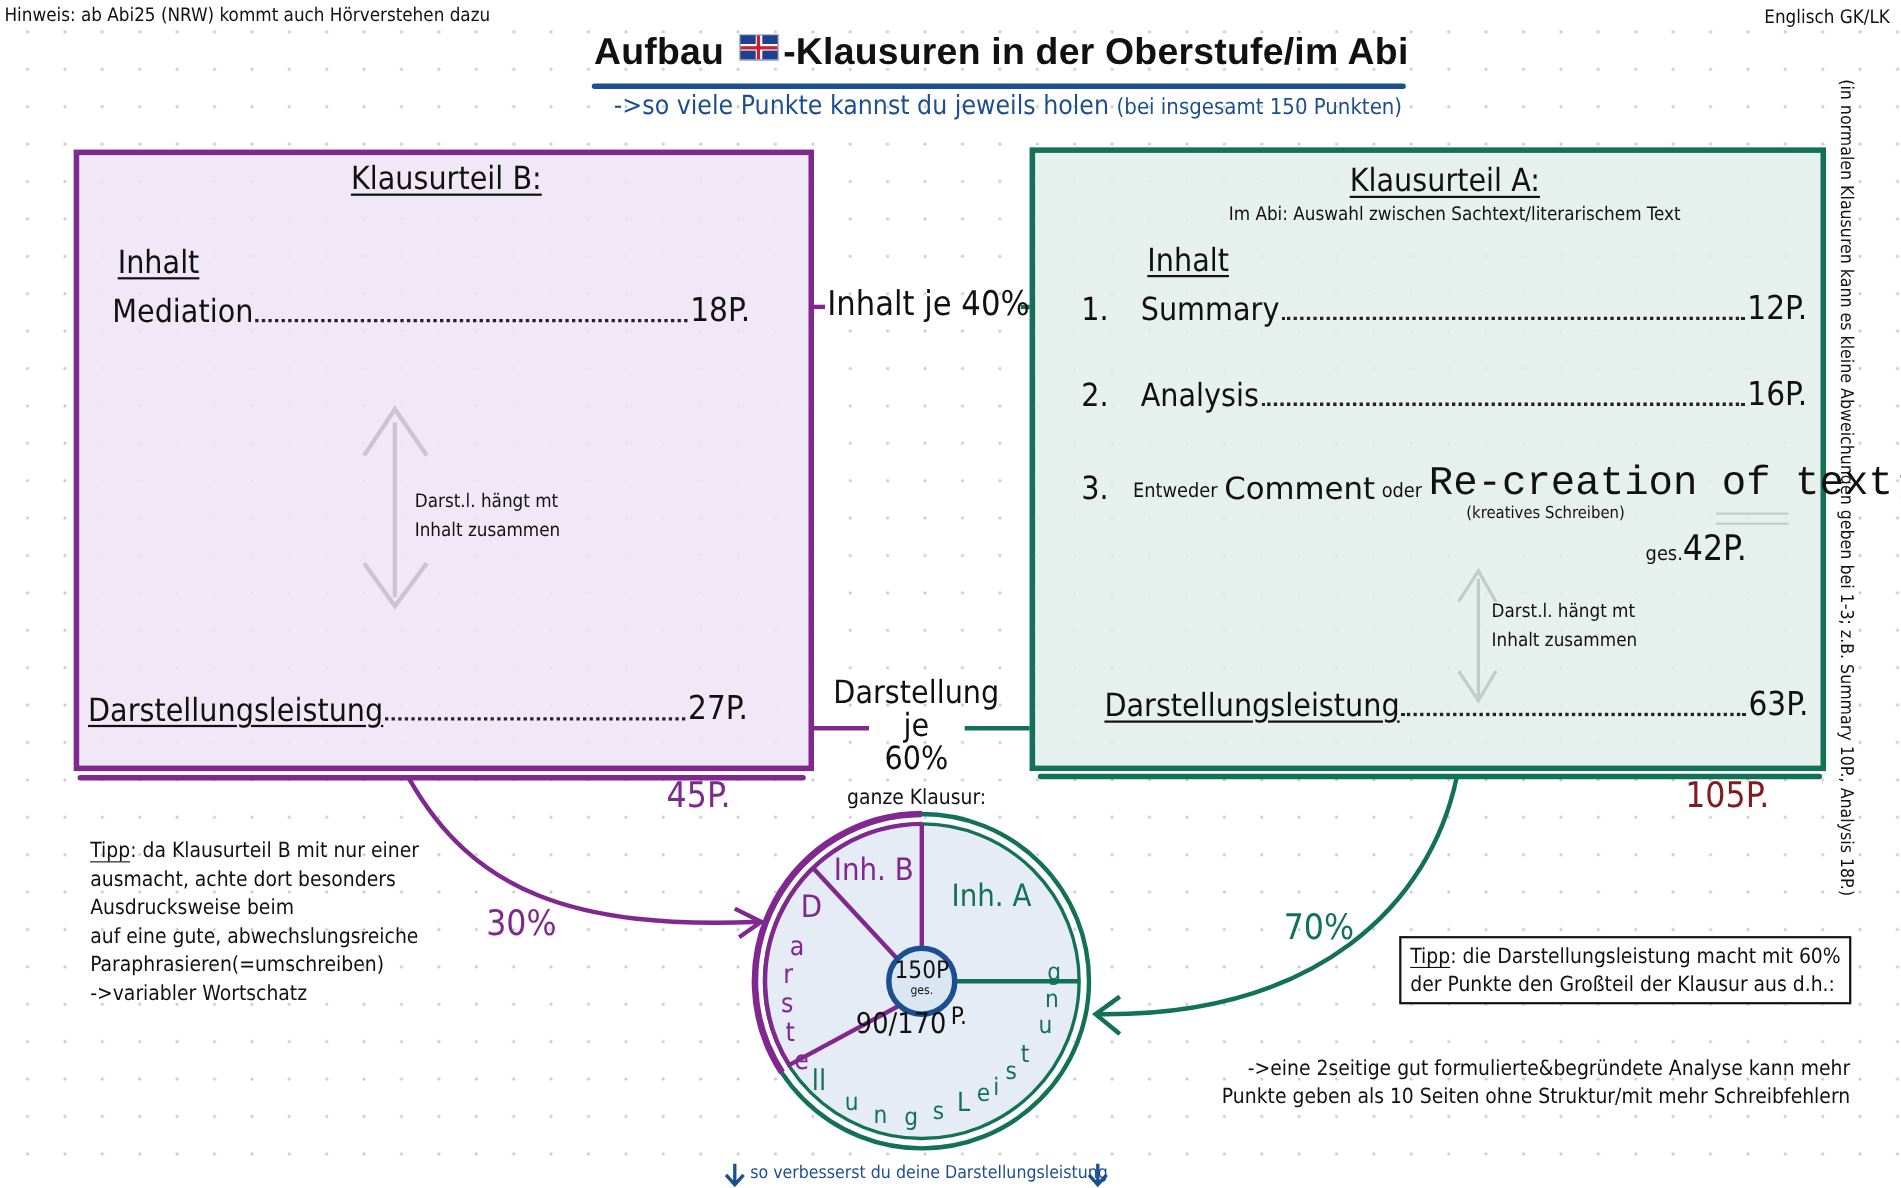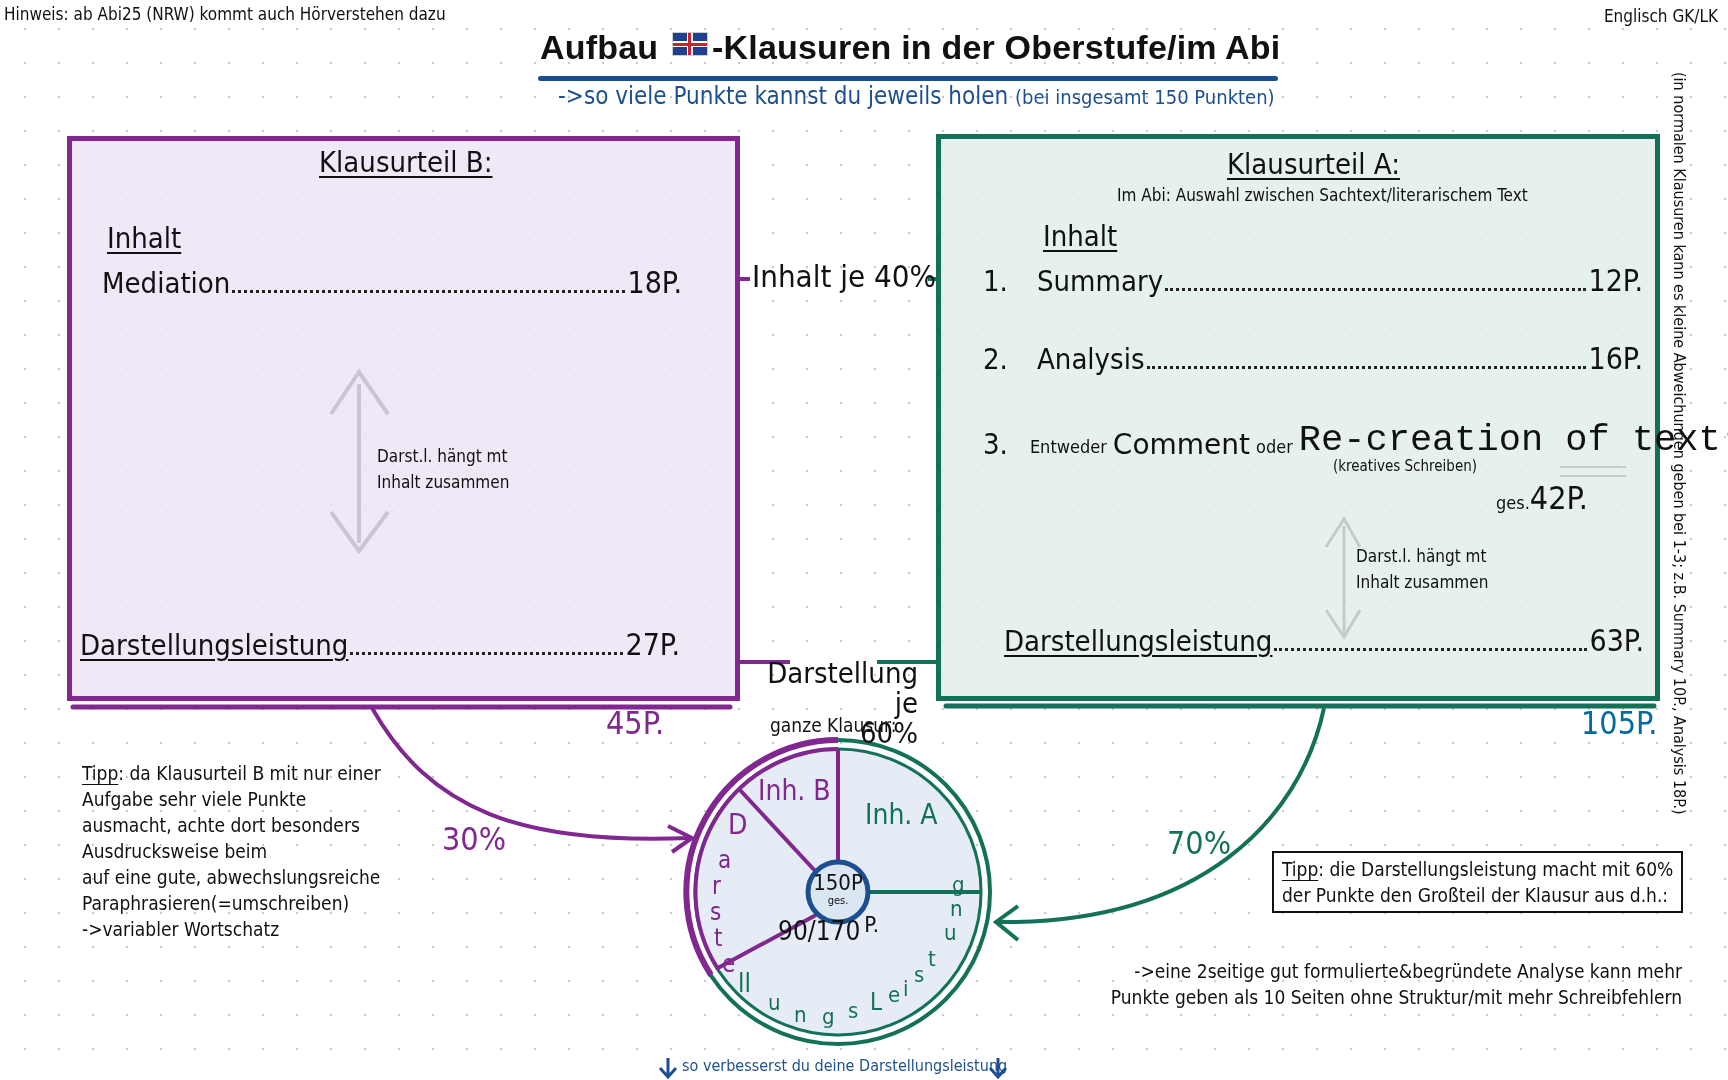--- a/index.html
+++ b/index.html
@@ -123,21 +123,21 @@
   <div class="row hand" style="left:8px;top:486px;width:600px;">
     <span class="lbl u">Darstellungsleistung</span>
     <span class="dots"></span>
     <span class="pts">27P.</span>
   </div>
 </div>
 <div class="pt-total hand" style="left:606px;top:704px;color:#80288f;">45P.</div>
 <div class="pct hand" style="left:442px;top:820px;color:#80288f;">30%</div>
 
 <div class="abs hand" style="left:752px;top:258px;font-size:31px;white-space:nowrap;">Inhalt je 40%</div>
-<div class="abs hand" style="left:748px;top:614px;font-size:29px;text-align:right;width:170px;line-height:30px;margin-top:44px;">
+<div class="abs hand" style="left:748px;top:614px;font-size:29px;text-align:center;width:170px;line-height:30px;">
   <div>Darstellung je</div>
   <div>60%</div>
 </div>
 
 <div class="box" id="boxA">
   <div class="boxtitle hand u" style="left:286px;top:8px;">Klausurteil A:</div>
   <div class="abs hand small" style="left:176px;top:46px;white-space:nowrap;">Im Abi: Auswahl zwischen Sachtext/literarischem Text</div>
   <div class="boxtitle hand u" style="left:102px;top:80px;">Inhalt</div>
 
   <div class="row hand" style="left:42px;top:124px;width:660px;">
@@ -168,21 +168,21 @@
   <div class="abs hand small" style="left:415px;top:404px;line-height:26px;">
     <div>Darst.l. hängt mt</div>
     <div>Inhalt zusammen</div>
   </div>
   <div class="row hand" style="left:63px;top:484px;width:640px;">
     <span class="lbl u">Darstellungsleistung</span>
     <span class="dots"></span>
     <span class="pts">63P.</span>
   </div>
 </div>
-<div class="pt-total hand" style="left:1581px;top:704px;color:#0369a1;">105P.</div>
+<div class="pt-total hand" style="left:1532px;top:704px;color:#7f1d1d;">105P.</div>
 <div class="pct hand" style="left:1167px;top:824px;color:#137157;">70%</div>
 
 <div class="abs hand" style="left:770px;top:714px;font-size:19px;white-space:nowrap;">ganze Klausur:</div>
 <div class="abs hand" style="left:758px;top:774px;font-size:28px;color:#80288f;white-space:nowrap;">Inh. B</div>
 <div class="abs hand" style="left:865px;top:798px;font-size:28px;color:#137157;white-space:nowrap;">Inh. A</div>
 <div class="abs hand" style="left:810px;top:874px;width:56px;text-align:center;line-height:18px;">
   <div style="font-size:22px;">150P</div>
   <div style="font-size:11px;">ges.</div>
 </div>
 <div class="abs hand" style="left:778px;top:912px;white-space:nowrap;">
@@ -205,21 +205,20 @@
 <div class="abs hand" style="left:903px;top:976px;font-size:22px;color:#137157;">i</div>
 <div class="abs hand" style="left:914px;top:962px;font-size:22px;color:#137157;">s</div>
 <div class="abs hand" style="left:928px;top:946px;font-size:22px;color:#137157;">t</div>
 <div class="abs hand" style="left:944px;top:920px;font-size:22px;color:#137157;">u</div>
 <div class="abs hand" style="left:950px;top:896px;font-size:22px;color:#137157;">n</div>
 <div class="abs hand" style="left:952px;top:872px;font-size:22px;color:#137157;">g</div>
 <div class="abs hand" style="left:682px;top:1056px;font-size:16px;color:#1c4f8f;white-space:nowrap;">so verbesserst du deine Darstellungsleistung</div>
 
 <div class="abs hand" style="left:82px;top:760px;font-size:19px;line-height:26px;">
   <div><span class="u" style="text-decoration-thickness:1px;">Tipp</span><span>: da Klausurteil B mit nur einer</span></div>
-  <div>Aufgabe sehr viele Punkte</div>
   <div>ausmacht, achte dort besonders</div>
   <div>Ausdrucksweise beim</div>
   <div>auf eine gute, abwechslungsreiche</div>
   <div>Paraphrasieren(=umschreiben)</div>
   <div>-&gt;variabler Wortschatz</div>
 </div>
 
 <div class="abs hand" style="left:1272px;top:851px;border:2px solid #111;padding:3px 8px;font-size:19px;line-height:26px;background:#fff;white-space:nowrap;">
   <div><span class="u" style="text-decoration-thickness:1px;">Tipp</span><span>: die Darstellungsleistung macht mit 60%</span></div>
   <div>der Punkte den Großteil der Klausur aus d.h.:</div>

